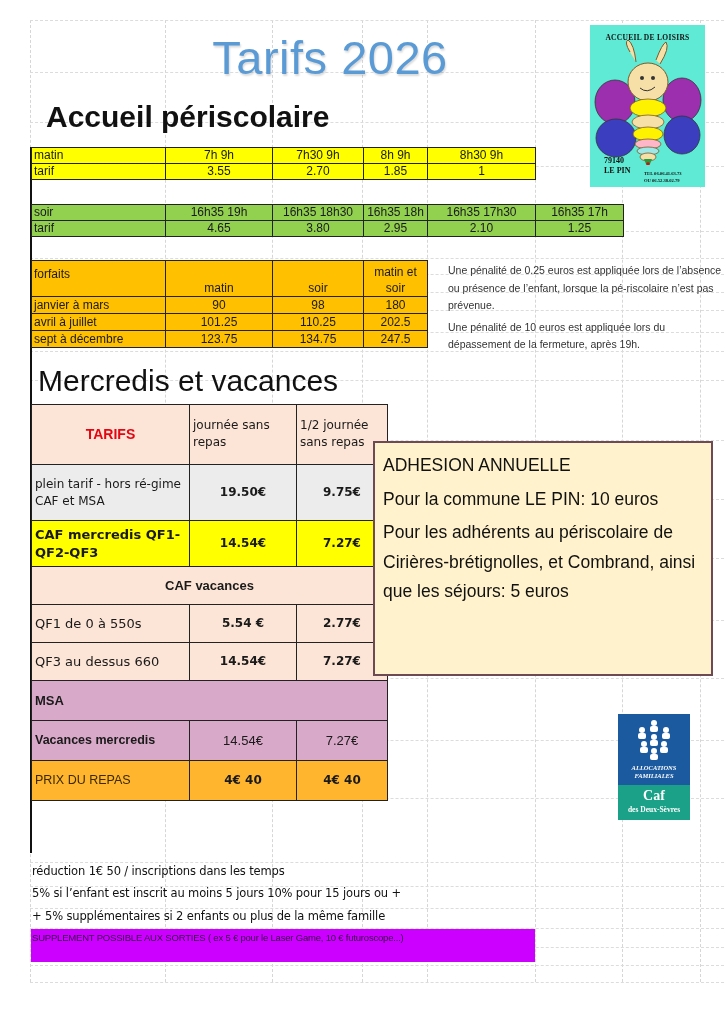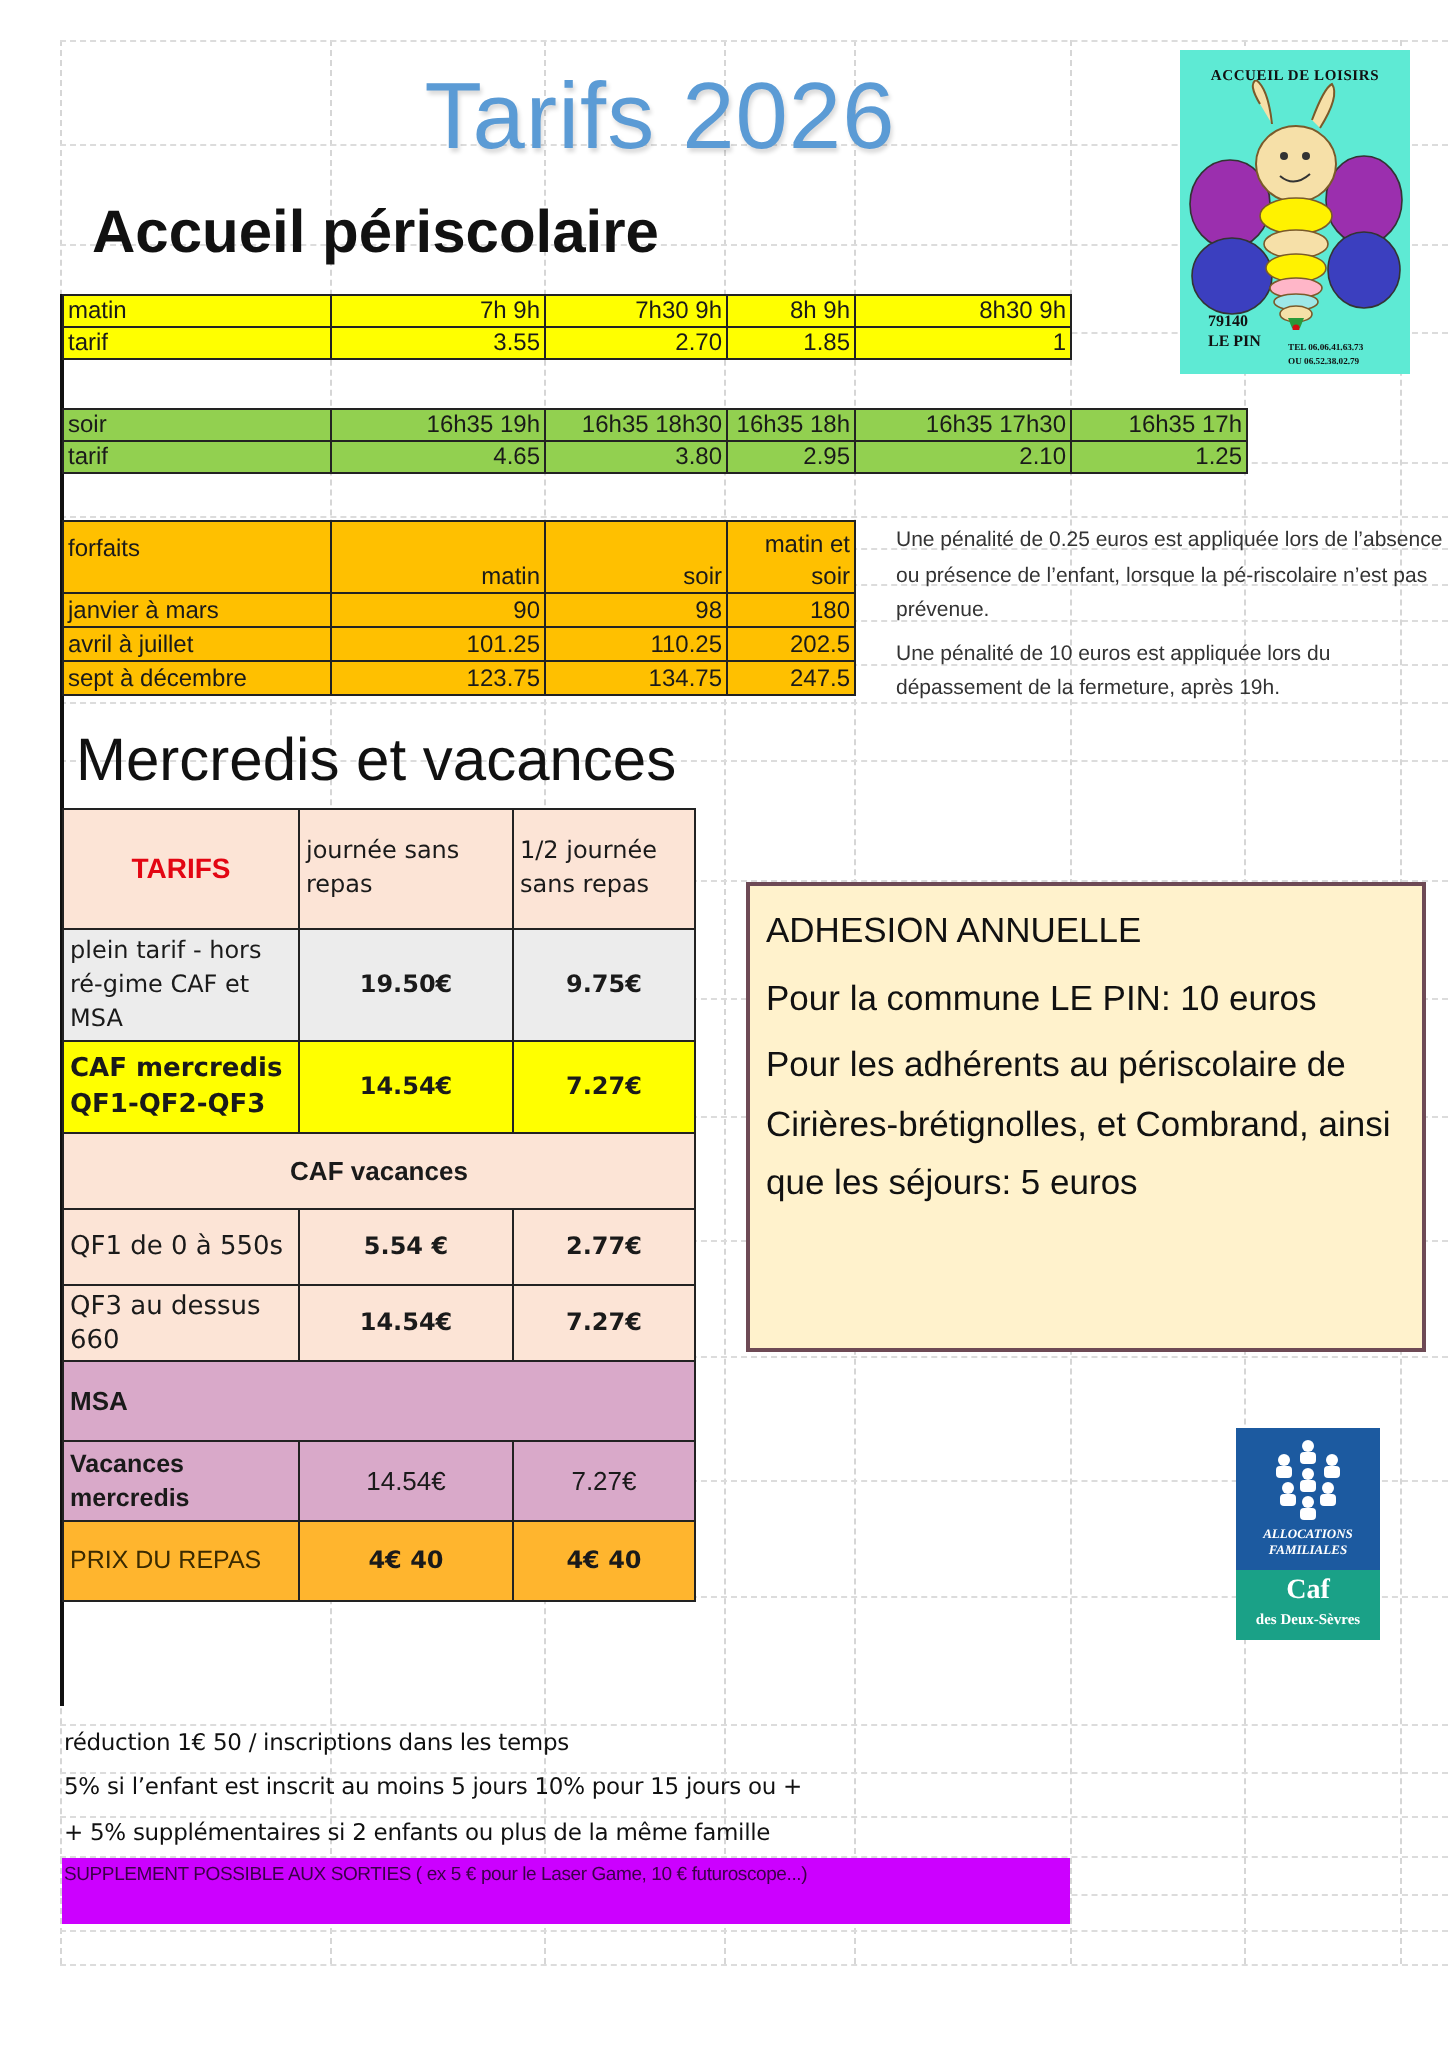--- a/index.html
+++ b/index.html
@@ -16,36 +16,36 @@
     .title { left: 160px; top: 30px; width: 340px; text-align: center; font-size: 47px; color: #5b9bd5; letter-spacing: 0.5px; text-shadow: 1px 2px 2px rgba(0,0,0,0.15); }
     .h-peri { left: 46px; top: 100px; font-size: 30px; color: #111; font-weight: bold; }
     .h-merc { left: 38px; top: 364px; font-size: 30px; color: #111; }
 
     
     .leftrule { left: 30px; top: 147px; width: 2px; height: 706px; background: #111; }
 
     
     table { border-collapse: collapse; position: absolute; font-size: 12px; }
     td { border: 1.5px solid #222; padding: 0 2px; height: 16px; line-height: 15px; white-space: nowrap; }
-    td.c { text-align: right; }
+    td.c { text-align: center; }
 
     .t-matin { left: 31px; top: 147px; background: #ffff00; }
     .t-soir { left: 31px; top: 204px; background: #92d050; }
     .t-forf { left: 31px; top: 260px; background: #ffc000; }
     .t-forf td { height: 17px; line-height: 16px; }
     .t-forf .hd td { height: 36px; vertical-align: bottom; }
     .t-forf .hd td.first { vertical-align: top; padding-top: 5px; }
 
     .notes { left: 448px; top: 262px; width: 275px; font-size: 10.5px; line-height: 17.5px; color: #333; }
     .notes p { margin-bottom: 4px; }
 
     
     .t-merc { left: 31px; top: 404px; font-family: "DejaVu Sans", sans-serif; }
     .t-merc td { border: 1.5px solid #222; padding: 0 3px; white-space: normal; line-height: 17px; font-size: 12px; }
-    .t-merc .w1 { width: 118px; } .t-merc .w2 { width: 107px; } .t-merc .w3 { width: 91px; }
+    .t-merc .w1 { width: 158px; } .t-merc .w2 { width: 107px; } .t-merc .w3 { width: 91px; }
     .r-head td { background: #fce4d6; height: 60px; }
     .r-head .tarifs { color: #e30613; font-weight: bold; text-align: center; font-size: 14px; font-family: "Liberation Sans", sans-serif; }
     .r-head .lbl { vertical-align: top; padding-top: 12px; font-size: 12px; }
     .r-plein td { background: #ececec; height: 56px; }
     .r-cafm td { background: #ffff00; height: 46px; }
     .r-cafm .lbl { font-weight: bold; font-size: 13px; line-height: 18px; }
     .r-cafv td { background: #fce4d6; height: 38px; text-align: center; font-weight: bold; font-size: 13px; font-family: "Liberation Sans", sans-serif; }
     .r-qf td { background: #fce4d6; height: 38px; }
     .r-qf .lbl { font-size: 13px; }
     .r-msa td { background: #d9a9c9; height: 40px; font-weight: bold; font-size: 13px; font-family: "Liberation Sans", sans-serif; }

